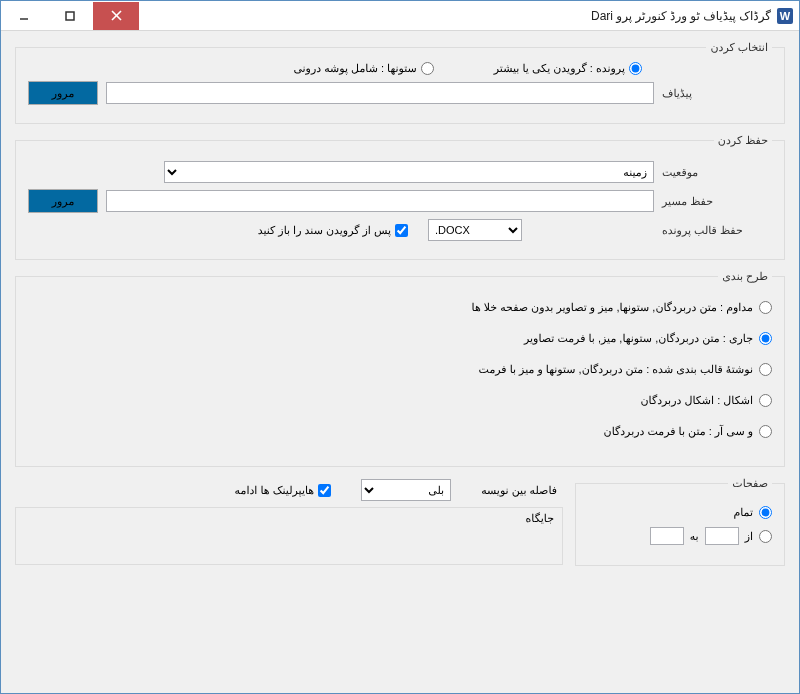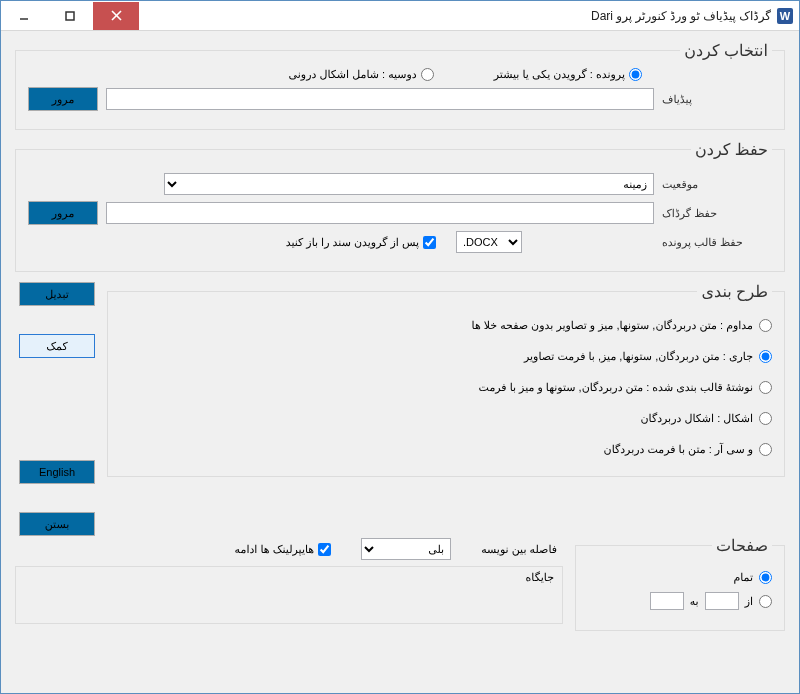--- a/index.html
+++ b/index.html
@@ -72,21 +72,21 @@
   fieldset {
     border: 1px solid #dcdcdc;
     border-radius: 0;
     margin: 0 0 10px 0;
     padding: 8px 12px 12px 12px;
     position: relative;
   }
   legend {
     padding: 0 4px;
     color: #333;
-    font-size: 16px;
+    font-size: 11px;
   }
 
   .row {
     display: flex;
     align-items: center;
     gap: 8px;
     margin: 6px 0;
   }
   .label-col {
     width: 110px;
@@ -226,47 +226,47 @@
 
     <fieldset>
       <legend>انتخاب کردن</legend>
       <div class="radio-row">
         <label class="radio-opt">
           <input type="radio" name="src" checked="" style="">
           <span>پرونده : گرویدن یکی یا بیشتر</span>
         </label>
         <label class="radio-opt">
           <input type="radio" name="src" style="">
-          <span>دوسیه : شامل اشکال درونی</span>
+          <span>ستونها : شامل پوشه درونی</span>
         </label>
       </div>
       <div class="row">
         <div class="label-col">پیڈیاف</div>
         <input type="text" class="wide" style="">
         <button class="btn">مرور</button>
       </div>
     </fieldset>
 
     <fieldset>
       <legend>حفظ کردن</legend>
       <div class="row">
         <div class="label-col">موقعیت</div>
         <select class="wide" style="max-width:490px">
           <option>زمینه</option>
         </select>
       </div>
       <div class="row">
-        <div class="label-col">حفظ گرڈاک</div>
+        <div class="label-col">حفظ مسیر</div>
         <input type="text" class="wide" style="">
         <button class="btn">مرور</button>
       </div>
       <div class="row format-row">
         <div class="label-col">حفظ قالب پرونده</div>
         <div class="sel-wrap">
-          <select style="width:66px;direction:ltr">
+          <select style="width:94px;direction:ltr">
             <option>.DOCX</option>
           </select>
         </div>
         <label class="chk">
           <input type="checkbox" checked="" style="">
           <span>پس از گرویدن سند را باز کنید</span>
         </label>
       </div>
     </fieldset>
 
@@ -283,33 +283,26 @@
               <span>جاری : متن دربردگان, ستونها, میز, با فرمت تصاویر</span>
             </label>
           <label>
               <input type="radio" name="lay" style="">
               <span>نوشتۀ قالب بندی شده : متن دربردگان, ستونها و میز با فرمت</span>
             </label>
           <label>
               <input type="radio" name="lay" style="">
               <span>اشکال : اشکال دربردگان</span>
             </label>
-          <label style="margin-bottom:8px">
+          <label style="margin-bottom:16px">
               <input type="radio" name="lay" style="">
               <span>و سی آر :  متن با فرمت دربردگان</span>
             </label>
         </div>
       </fieldset>
-      <div class="side-btns">
-        <button class="btn">تبدیل</button>
-        <button class="btn help-highlight">کمک</button>
-        <div class="side-gap-l"></div>
-        <button class="btn" style="direction:ltr">English</button>
-        <button class="btn">بستن</button>
-      </div>
     </div>
 
     <div class="bottom">
       <fieldset class="pages-box">
         <legend>صفحات</legend>
         <div class="radio-line">
           <input type="radio" name="pg" checked="" style="">
           <span>تمام</span>
         </div>
         <div class="radio-line">

